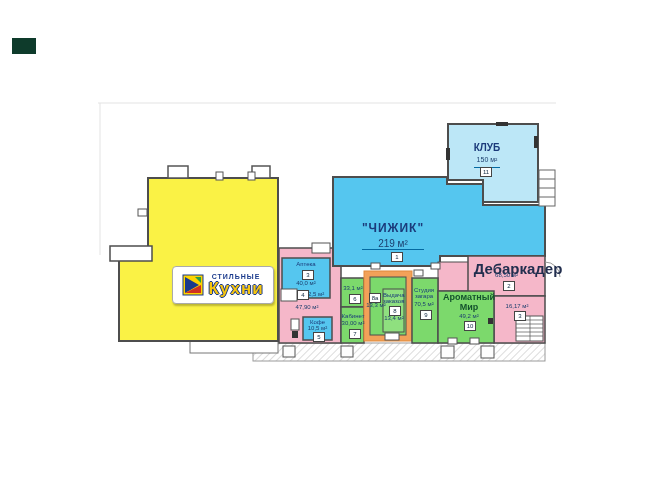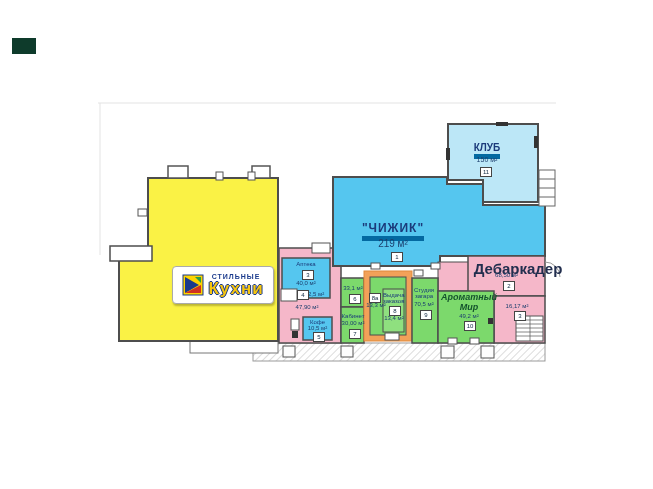--- a/index.html
+++ b/index.html
@@ -1,25 +1,25 @@
 <!DOCTYPE html>
 <html><head>
 <meta charset="utf-8">
 <style>
   html,body{margin:0;padding:0;background:#fff;}
   .canvas{position:relative;width:653px;height:489px;background:#ffffff;overflow:hidden;
           font-family:"Liberation Sans","DejaVu Sans",sans-serif;}
   .lbl{position:absolute;text-align:center;color:#1b3a7a;z-index:10;}
   .bold{font-weight:bold;}
-  .dkgreen{color:#14532d;font-style:italic;}
+  .dkgreen{color:#14532d;}
   .area{position:absolute;text-align:center;color:#1c3f6e;z-index:10;}
   .numbox{position:absolute;background:#fff;border:1px solid #444;color:#102a43;
           font-size:6px;line-height:8px;height:8px;min-width:8px;padding:0 1px;
           text-align:center;z-index:11;}
-  .u-line{border-bottom:5px solid #0369a1;padding-bottom:1px;}
+  .u-line{border-bottom:1px solid #0369a1;padding-bottom:14px;}
   .watermark{position:absolute;left:148px;top:210px;font-size:48px;font-weight:bold;
              letter-spacing:18px;color:#8e99a4;opacity:.28;z-index:6;white-space:nowrap;
              pointer-events:none;}
   .logo{position:absolute;left:172px;top:266px;width:100px;height:36px;background:#fff;
         border:1px solid #aaa;border-radius:4px;box-shadow:1px 2px 2px rgba(0,0,0,.25);
         display:flex;align-items:center;justify-content:center;gap:4px;z-index:12;}
   .logo .txt{display:flex;flex-direction:column;align-items:center;line-height:1;}
   .logo .top{font-size:7px;font-weight:bold;color:#1a3a8c;letter-spacing:1px;}
   .logo .main{font-size:17px;font-weight:bold;color:#f6c50f;letter-spacing:1px;
      text-shadow:-1px 0 #1a3a8c,1px 0 #1a3a8c,0 -1px #1a3a8c,0 1px #1a3a8c;}

